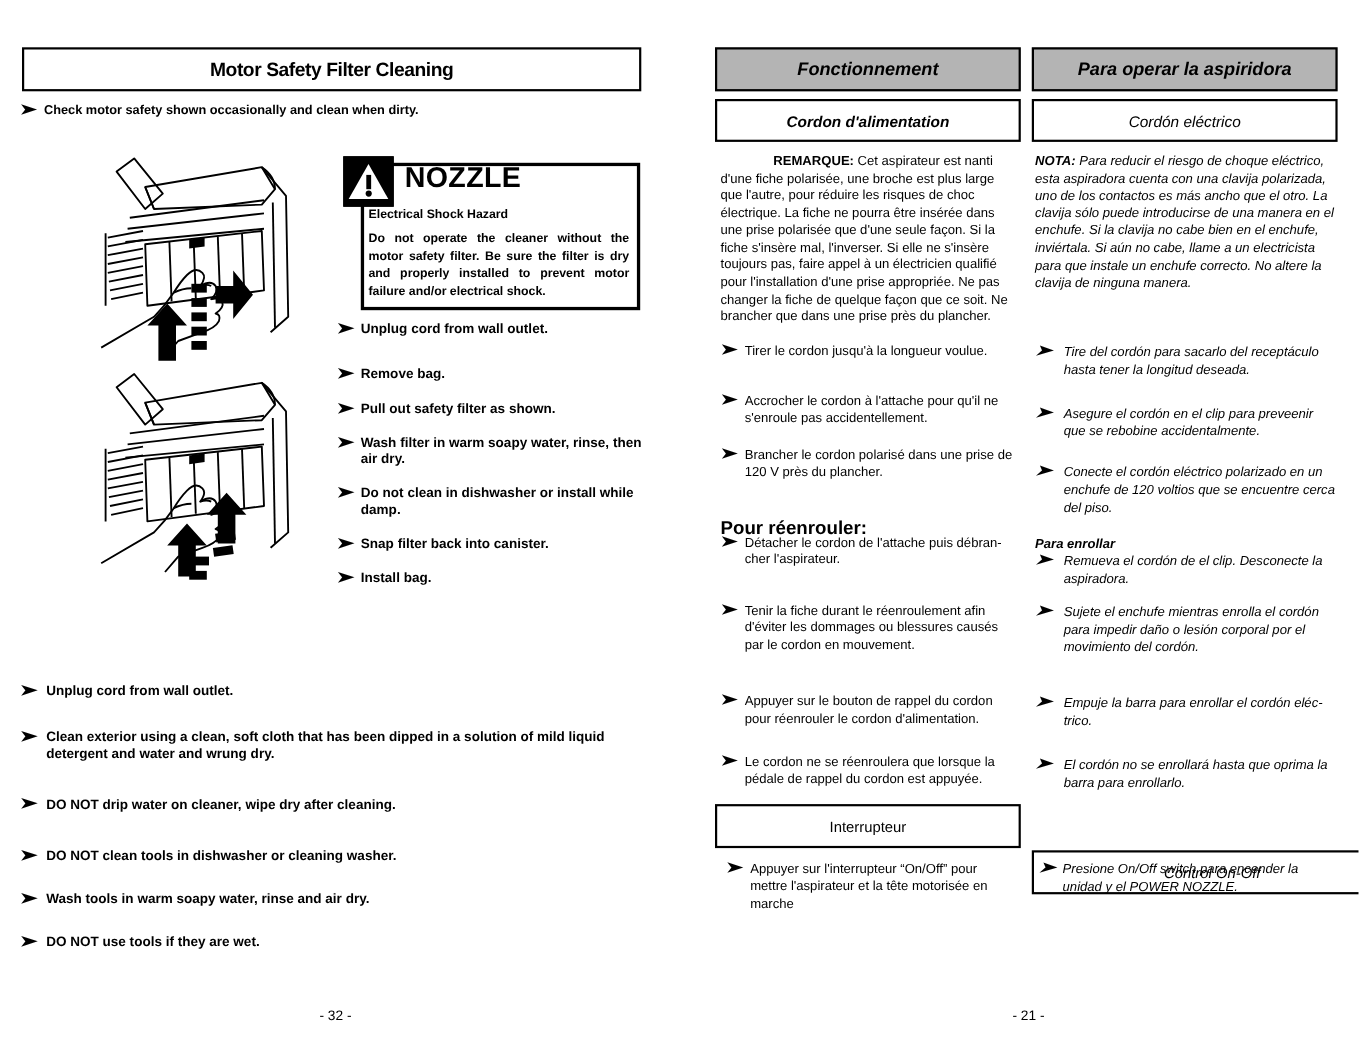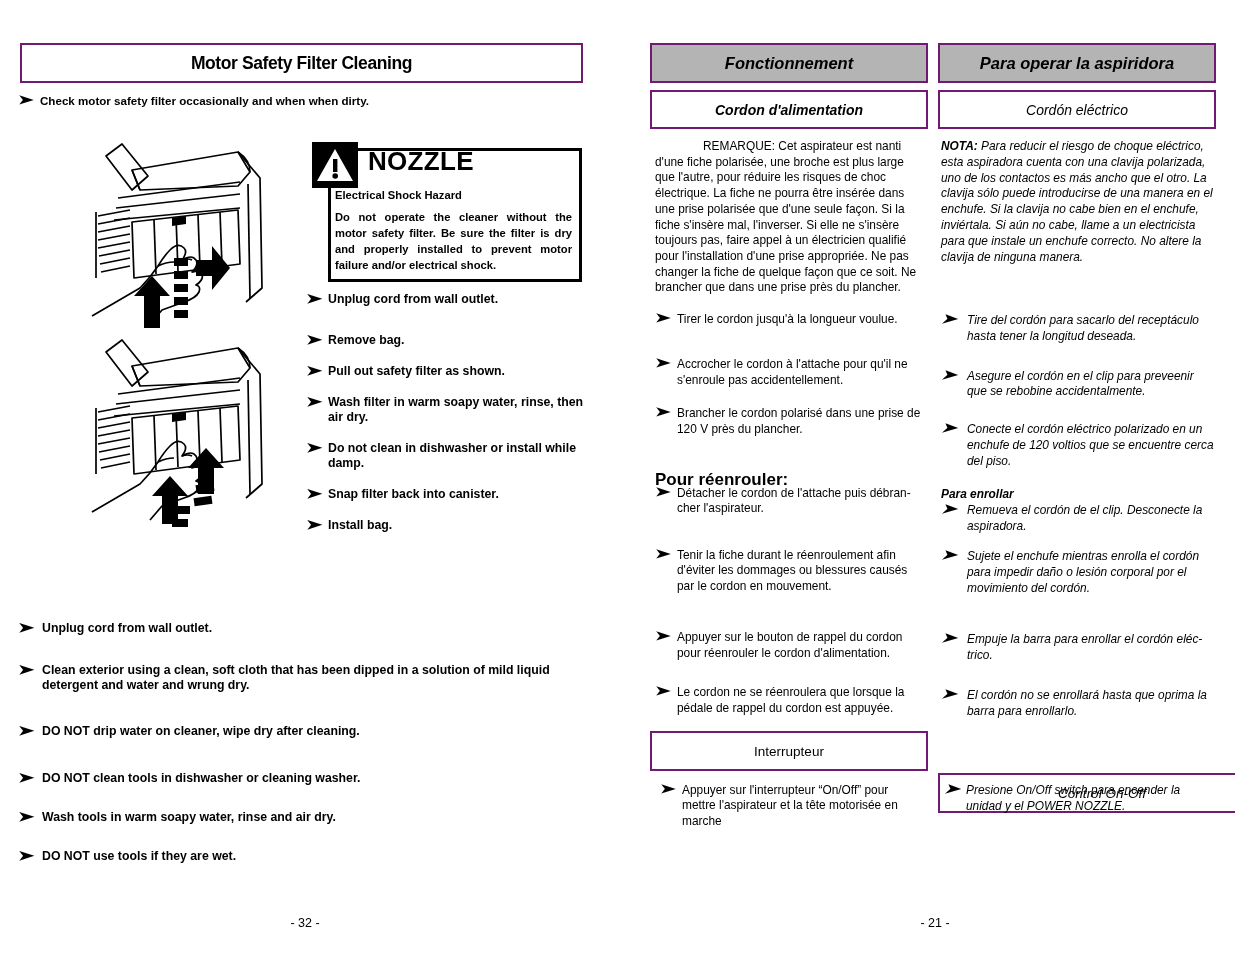--- a/index.html
+++ b/index.html
@@ -13,21 +13,21 @@
     position: relative;
     font-family: "Liberation Sans", sans-serif;
     color: #000000;
     overflow: hidden;
   }
 
   
   .col { position: absolute; }
 
   .titlebox {
-    border: 2px solid #701a75;
+    border: 2px solid #000000;
     text-align: center;
     font-weight: bold;
     display: flex;
     align-items: center;
     justify-content: center;
     box-sizing: border-box;
     background: #fff;
   }
   .titlebox.gray { background: #b4b4b4; }
   .titlebox.ital { font-style: italic; font-weight: bold; }
@@ -121,21 +121,21 @@
     font-size: 16.5px;
   }
   #fr-sub {
     position: absolute; left: 0; top: 90px; width: 278px; height: 39px;
     font-size: 14px; font-weight: bold; font-style: italic;
   }
   #fr-note {
     position: absolute; left: 5px; top: 139px; width: 262px;
     font-size: 11.9px; line-height: 1.32;
   }
-  #fr-note b { font-weight: normal; padding-left: 48px; }
+  #fr-note b { font-weight: bold; padding-left: 48px; }
   #fr-list1 {
     position: absolute; left: 5px; top: 312px; width: 266px;
     font-size: 11.9px; line-height: 1.3;
   }
   #fr-list1 .bullet { margin-bottom: 18px; }
   #fr-sub2 {
     position: absolute; left: 5px; top: 470px; width: 266px;
     font-size: 17px; font-weight: bold;
   }
   #fr-list2 {
@@ -211,21 +211,21 @@
 </head>
 <body>
 
 <div class="col" id="left-col">
 
   <div class="titlebox" id="en-title1">Motor Safety Filter Cleaning</div>
 
   <div id="en-intro">
     <div class="bullet" style="padding-left:22px;">
       <span class="arrow">➤</span>
-      <span class="txt">Check motor safety filter occasionally and when when dirty.</span>
+      <span class="txt">Check motor safety shown occasionally and clean when dirty.</span>
     </div>
   </div>
 
   <div id="en-figs">
     <svg class="fig-svg" width="190" height="390" viewBox="0 0 190 390" fill="none" stroke="#000" stroke-width="1.7" stroke-linejoin="round">
 
       <g>
 
         <path d="M18 18 L34 6 L60 38 L44 52 Z"></path>
 

